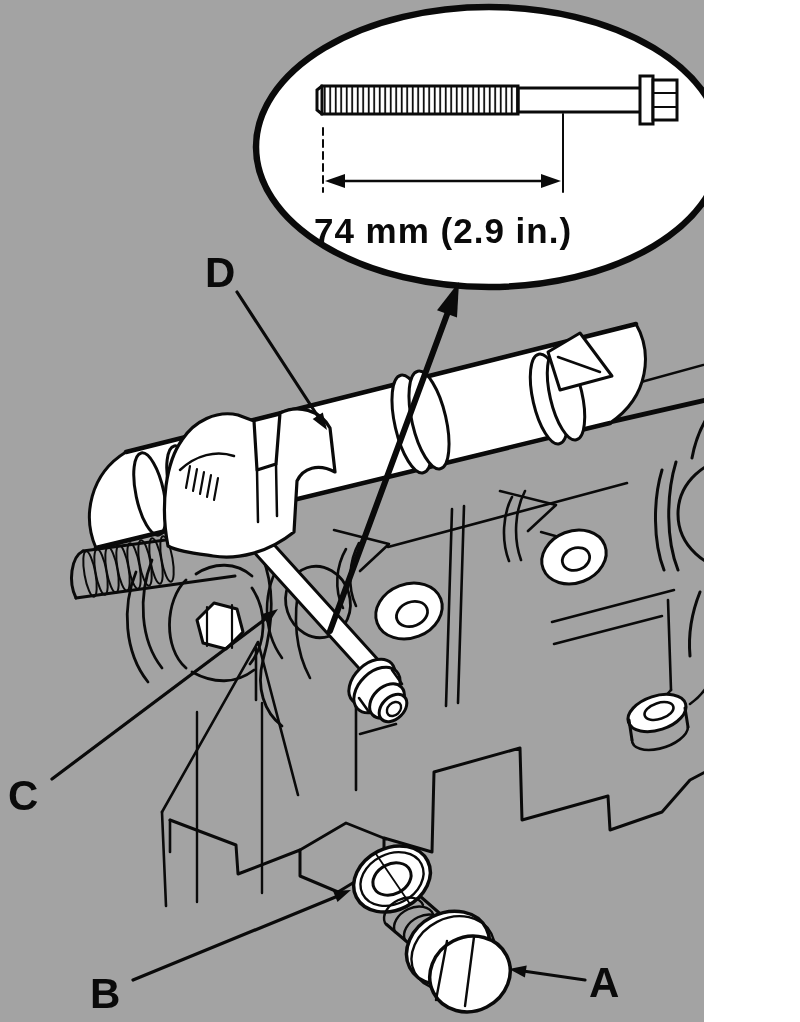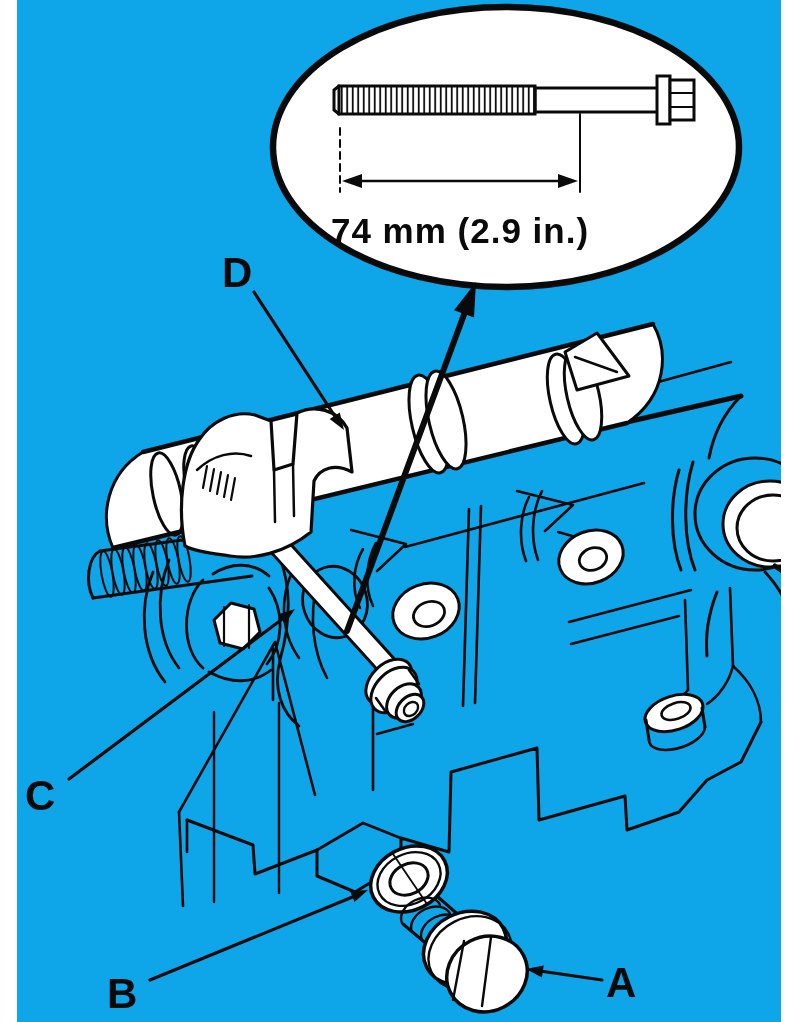--- a/index.html
+++ b/index.html
@@ -1,16 +1,16 @@
 <!DOCTYPE html>
 <html><head>
 <meta charset="utf-8">
 <style>
   html,body{margin:0;padding:0;background:#ffffff;}
-  #stage{position:relative;width:764px;height:1022px;background:#0ea5e9;overflow:hidden;margin-left:17px;}
+  #stage{position:relative;width:704px;height:1022px;background:#a3a3a3;overflow:hidden;}
   svg{position:absolute;left:0;top:0;}
   text{font-family:"Liberation Sans","DejaVu Sans",sans-serif;font-weight:bold;fill:#0a0a0a;}
   .lbl{font-size:42px;}
   .dim{font-size:35px;letter-spacing:1px;}
 </style>
 </head>
 <body>
 
 <div id="stage">
 <svg width="800" height="1022" viewBox="0 0 800 1022">

